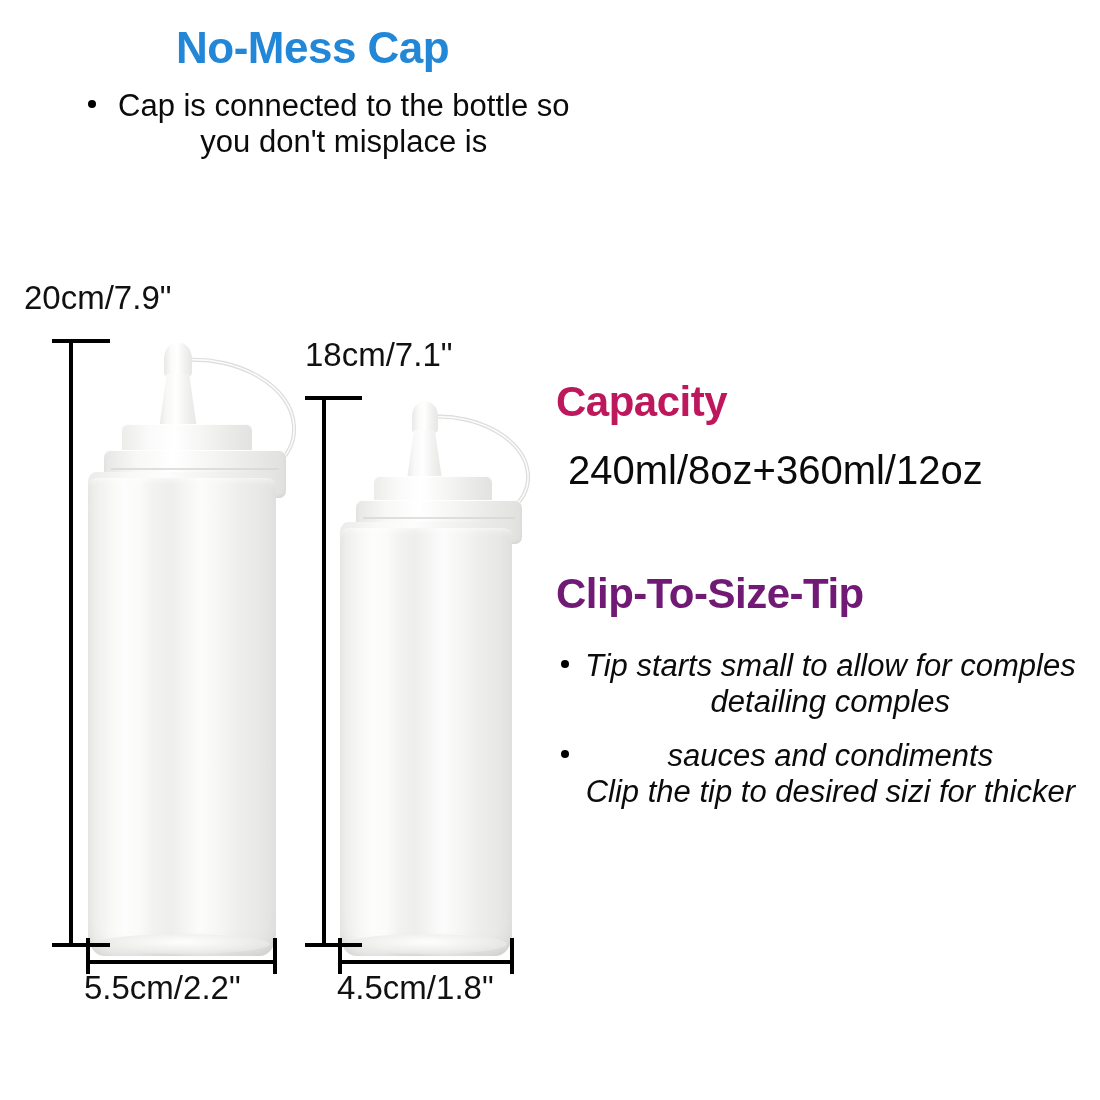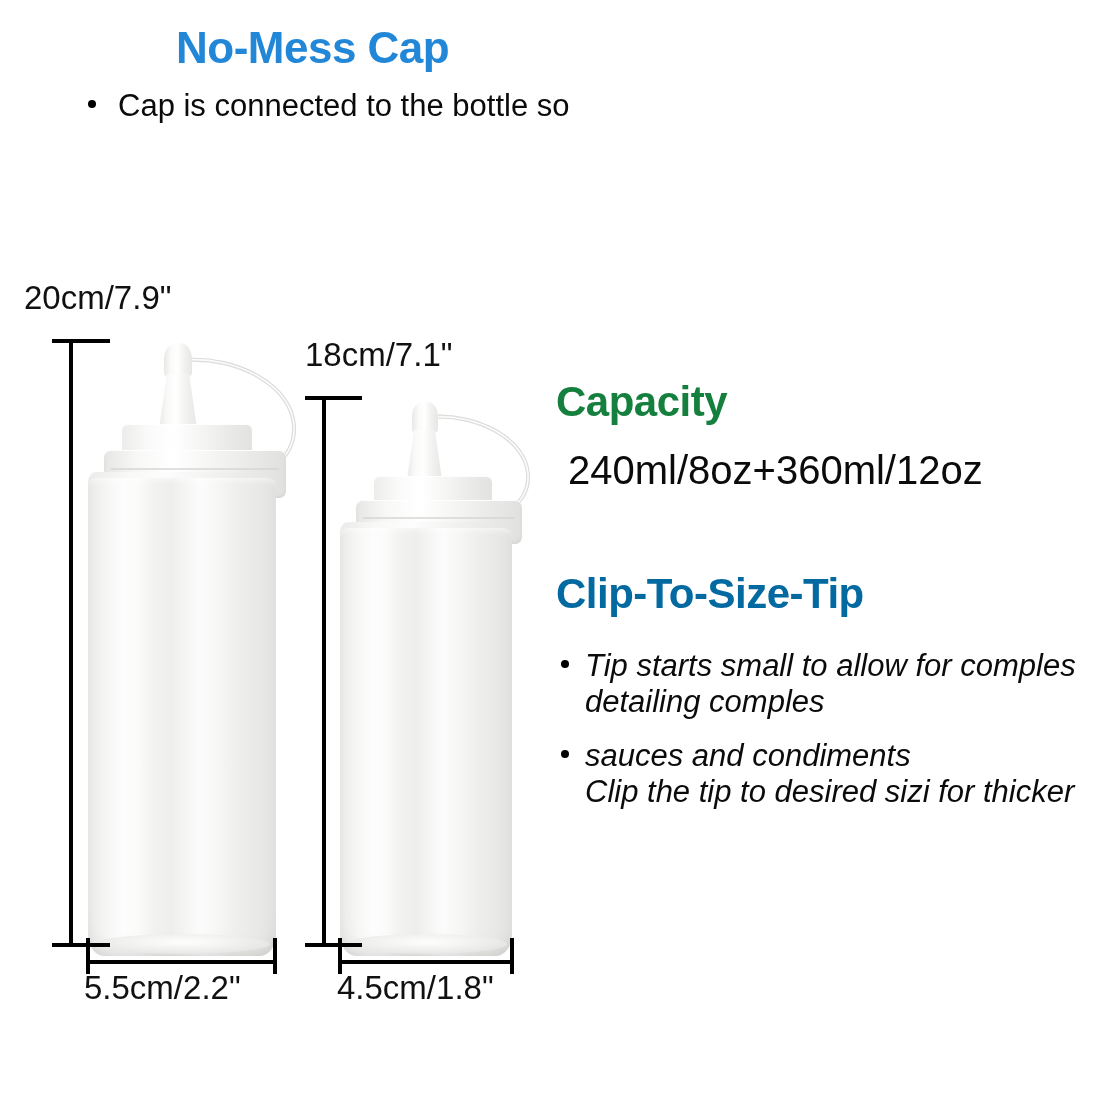--- a/index.html
+++ b/index.html
@@ -26,20 +26,21 @@
   #h-nomess{left:176px;top:26px;font-size:44px;}
   #h-capacity{left:556px;top:381px;font-size:42px;}
   #h-clip{left:556px;top:573px;font-size:42px;}
 
   
   .btext{
     font-size:31px;
     line-height:36px;
     color:#0b0b0b;
     white-space:nowrap;
+    text-align:center;
   }
   .bullets{position:absolute;}
   .bullet-row{position:relative;margin-bottom:14px;}
   .bullet-dot{
     position:absolute;left:0;top:12px;
     width:8px;height:8px;border-radius:50%;
     background:#000;
   }
   .bullet-body{padding-left:30px;}
   .bullet-line{white-space:nowrap;}
@@ -146,28 +147,29 @@
 
 <div class="stage">
 
   <div class="abs heading" id="h-nomess" style="color: rgb(35, 135, 216);">No-Mess Cap</div>
 
   <div class="bullets btext" id="bullets-cap">
     <div class="bullet-row">
       <span class="bullet-dot"></span>
       <div class="bullet-body">
         <div class="bullet-line">Cap is connected to the bottle so</div>
+        <div class="bullet-line">you don't misplace is</div>
       </div>
     </div>
   </div>
 
-  <div class="abs heading" id="h-capacity" style="color: #15803d;">Capacity</div>
+  <div class="abs heading" id="h-capacity" style="color: #be185d;">Capacity</div>
   <div class="abs capvalue" id="cap-value">240ml/8oz+360ml/12oz</div>
 
-  <div class="abs heading" id="h-clip" style="color: #0369a1;">Clip-To-Size-Tip</div>
+  <div class="abs heading" id="h-clip" style="color: #701a75;">Clip-To-Size-Tip</div>
 
   <div class="bullets btext" id="bullets-clip">
     <div class="bullet-row">
       <span class="bullet-dot"></span>
       <div class="bullet-body">
         <div class="bullet-line">Tip starts small to allow for comples</div>
         <div class="bullet-line">detailing comples</div>
       </div>
     </div>
     <div class="bullet-row">

